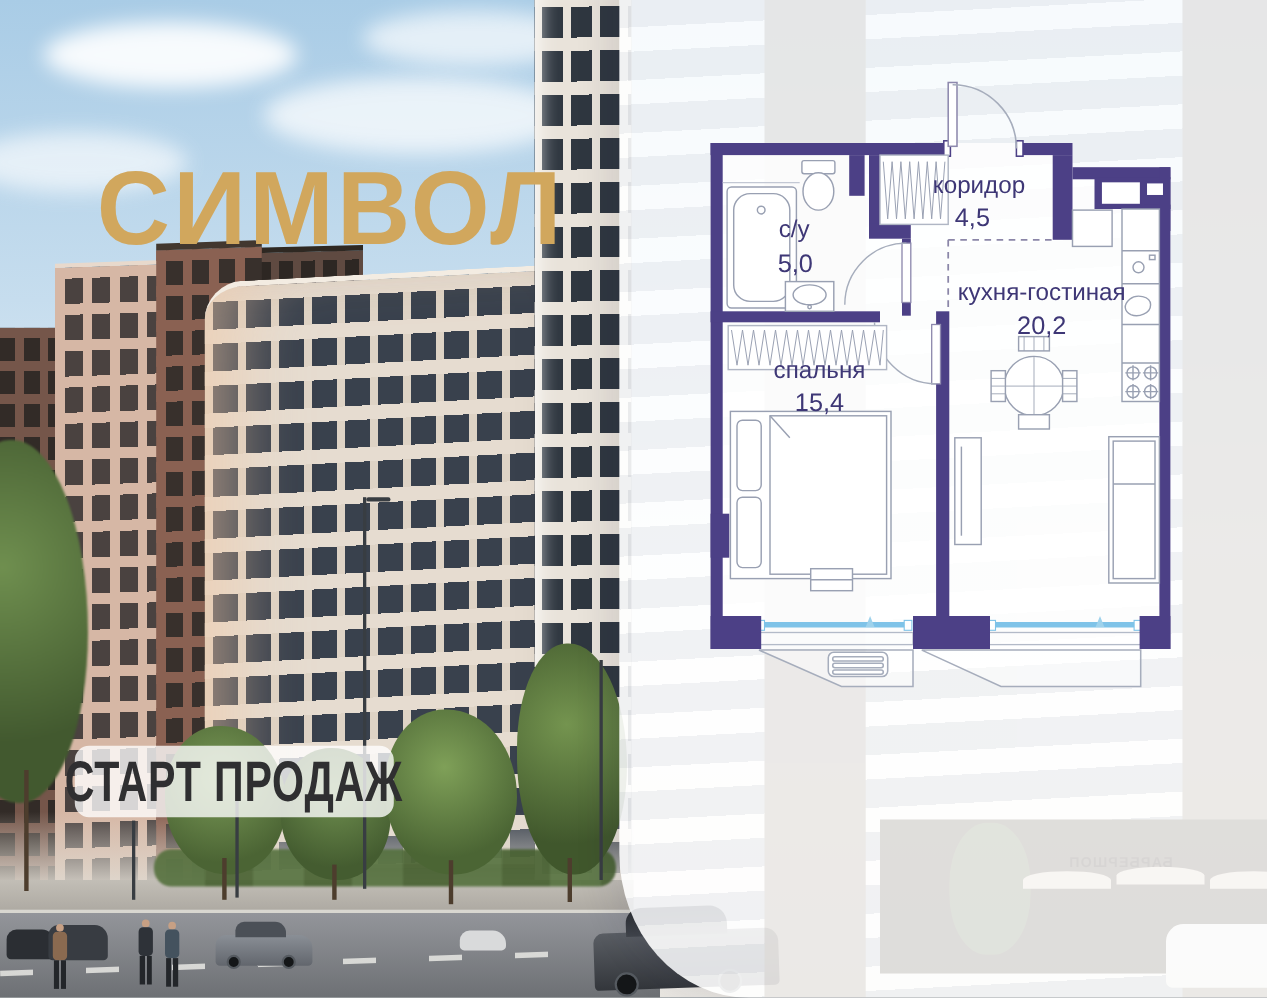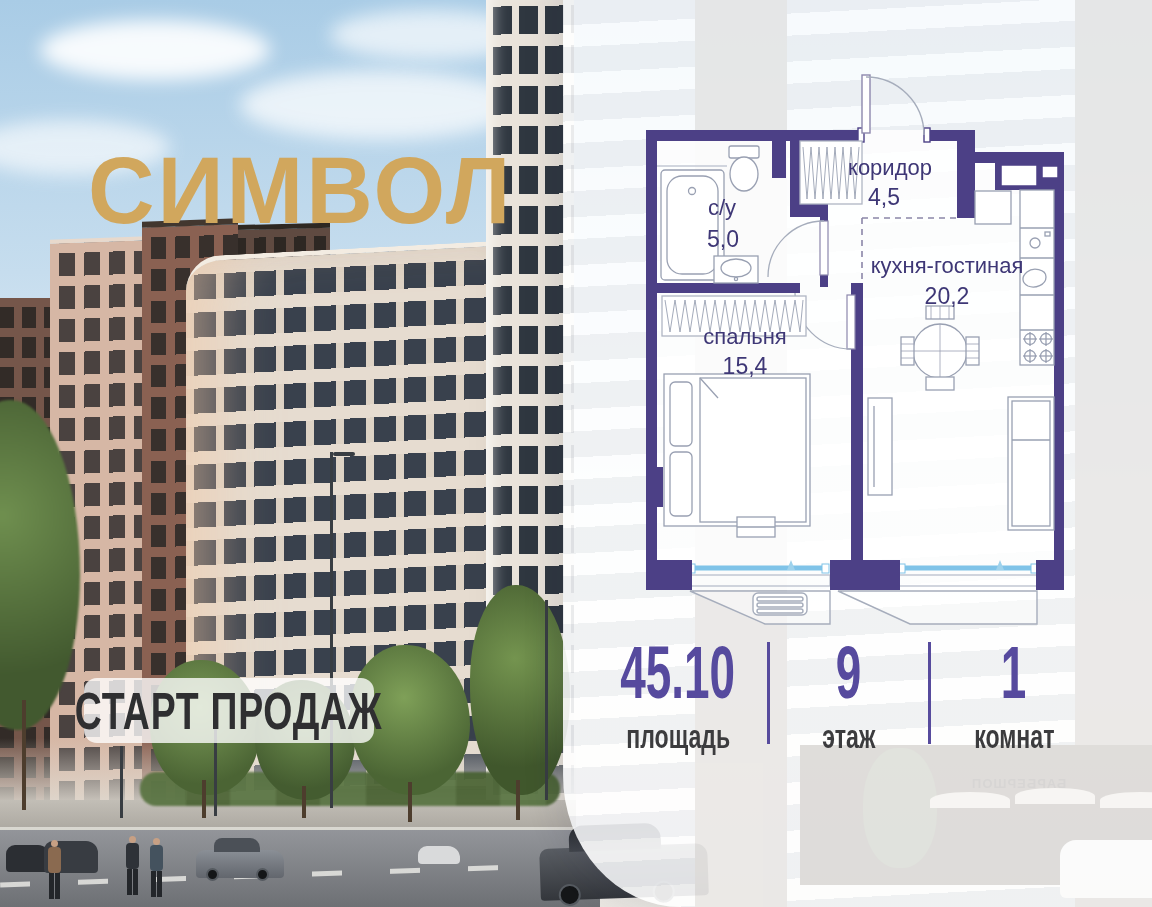--- a/index.html
+++ b/index.html
@@ -53,21 +53,21 @@
   .pole .arm{position:absolute;top:0;left:3px;width:22px;height:4px;background:#383d42;border-radius:2px;}
   .car{border-radius:9px 12px 4px 4px;}
   .wheel{position:absolute;border-radius:50%;background:#141618;border:2px solid #555a60;}
   .person .head{width:7px;height:7px;border-radius:50%;background:#c7a084;margin:0 auto;}
   .person .torso{width:13px;height:26px;border-radius:4px;margin:0 auto;}
   .person .legs{width:11px;height:26px;margin:0 auto;background:linear-gradient(90deg,#23262a 42%,transparent 42% 58%,#23262a 58%);}
 
   .logo{left:88px;top:140px;width:400px;height:100px;color:#d1a75d;
       font-size:95px;font-weight:700;letter-spacing:3px;line-height:100px;
       transform:scaleX(.97);transform-origin:left center;text-align:center;}
-  .badge{left:84px;top:678px;width:290px;height:65px;background:rgba(255,255,255,.78);
+  .badge{left:68px;top:678px;width:290px;height:65px;background:rgba(255,255,255,.78);
       border-radius:13px;display:flex;align-items:center;justify-content:center;}
   .badge span{font-size:52px;font-weight:700;color:#2f2f31;transform:scaleX(.72);
       transform-origin:center;white-space:nowrap;letter-spacing:1px;}
 
   
   .panel{left:563px;top:-24px;width:613px;height:931px;background:rgba(255,255,255,.9);
       border-radius:0 0 0 118px / 0 0 0 132px;overflow:hidden;
       box-shadow:-12px 0 30px rgba(30,30,60,.10);}
   .fadewrap{position:absolute;inset:0;opacity:.16;}
   .fcol{position:absolute;background:#8d8378;}
@@ -339,30 +339,14 @@
       <text x="723" y="247" font-size="23">5,0</text>
       <text x="890" y="175" font-size="22">коридор</text>
       <text x="884" y="205" font-size="23">4,5</text>
       <text x="947" y="273" font-size="22">кухня-гостиная</text>
       <text x="947" y="304" font-size="23">20,2</text>
       <text x="745" y="344" font-size="22">спальня</text>
       <text x="745" y="374" font-size="23">15,4</text>
     </g>
   </svg>
 
-  <div class="abs stats">
-    <div class="stat s1">
-      <span class="val">45.10</span>
-      <span class="lab">площадь</span>
-    </div>
-    <div class="vline"></div>
-    <div class="stat s2">
-      <span class="val">9</span>
-      <span class="lab">этаж</span>
-    </div>
-    <div class="vline"></div>
-    <div class="stat s3">
-      <span class="val">1</span>
-      <span class="lab">комнат</span>
-    </div>
-  </div>
 
 </div>
 
 </body></html>

